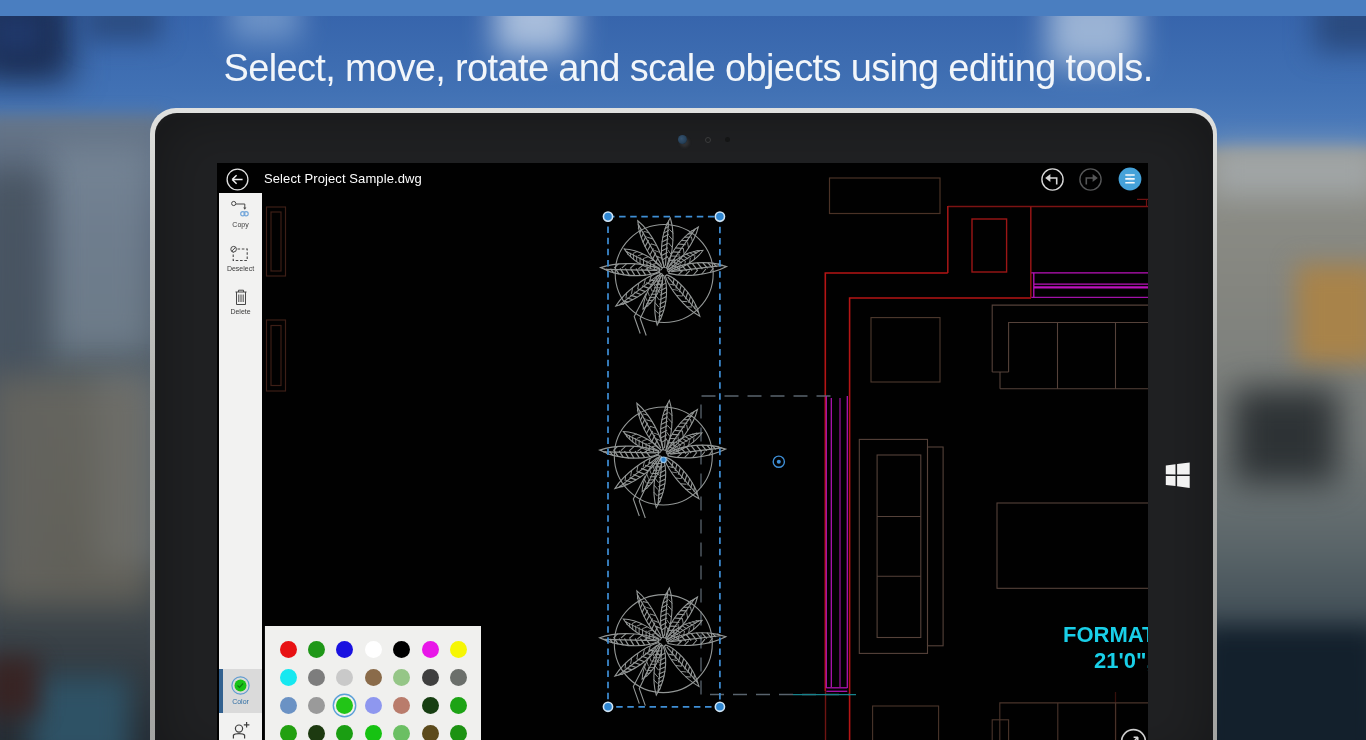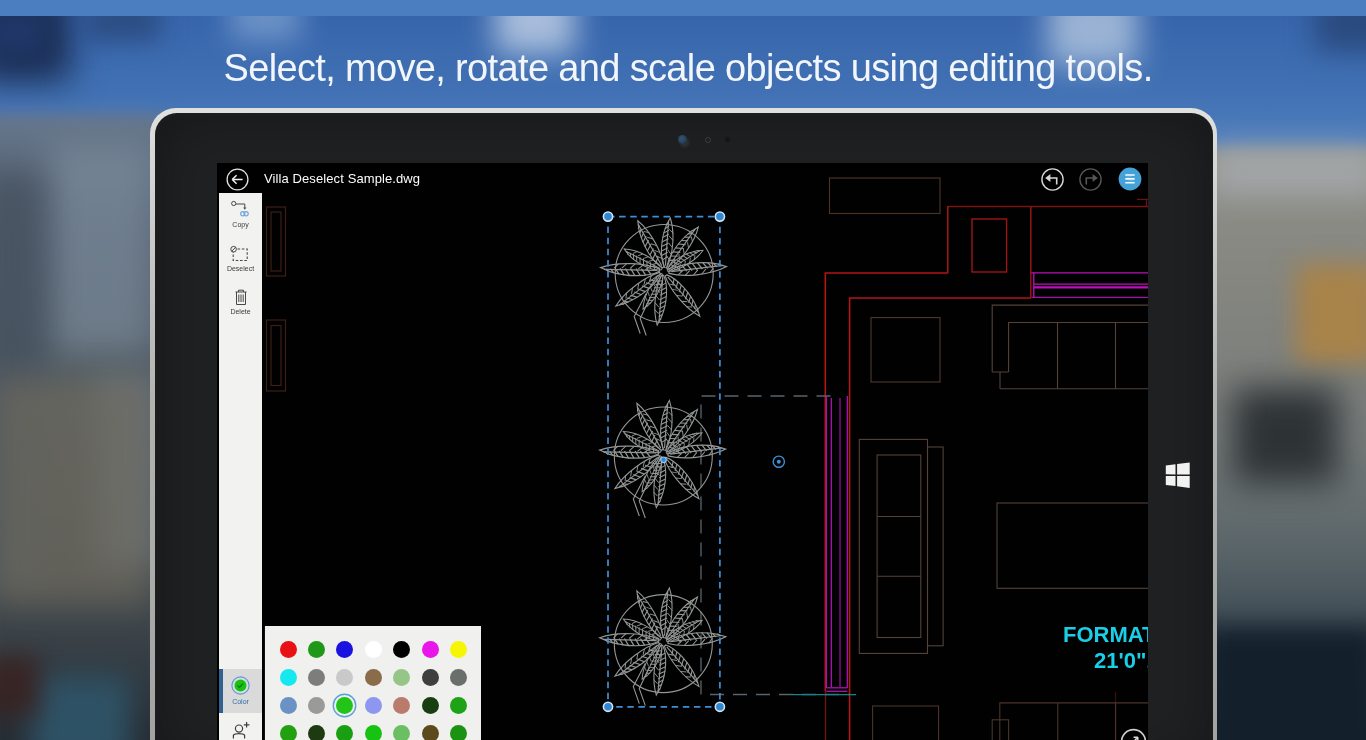--- a/index.html
+++ b/index.html
@@ -194,21 +194,21 @@
       <g fill="#19cfe8" font-family="Liberation Sans, sans-serif" font-size="22" font-weight="bold">
         <text x="1063" y="626">FORMAT</text>
         <text x="1094" y="652">21'0"<tspan font-size="18">,</tspan></text>
       </g>
     </svg>
     <div id="topbarui">
       <svg class="abs" style="left:9px;top:5px;" width="23" height="23" viewBox="0 0 23 23">
         <circle cx="11.5" cy="11.5" r="10.4" fill="none" stroke="#e0e0e0" stroke-width="1.3"></circle>
         <path d="M6.2,11.5 H16.6 M6.2,11.5 L10.6,7.2 M6.2,11.5 L10.6,15.8" fill="none" stroke="#efefef" stroke-width="1.5"></path>
       </svg>
-      <div id="title">Villa Deselect Sample.dwg</div>
+      <div id="title">Select Project Sample.dwg</div>
       <svg class="abs" style="left:824px;top:4.5px;" width="23" height="23" viewBox="0 0 23 23">
         <circle cx="11.5" cy="11.5" r="10.6" fill="none" stroke="#d6d6d6" stroke-width="1.4"></circle>
         <path d="M8.6,10 H15.7 V16.4" fill="none" stroke="#d6d6d6" stroke-width="1.6"></path>
         <polygon points="9.4,6 9.4,14 4.2,10" fill="#d6d6d6"></polygon>
       </svg>
       <svg class="abs" style="left:861.5px;top:4.5px;" width="23" height="23" viewBox="0 0 23 23">
         <circle cx="11.5" cy="11.5" r="10.6" fill="none" stroke="#555657" stroke-width="1.4"></circle>
         <path d="M14.4,10 H7.3 V16.4" fill="none" stroke="#555657" stroke-width="1.6"></path>
         <polygon points="13.6,6 13.6,14 18.8,10" fill="#555657"></polygon>
       </svg>

